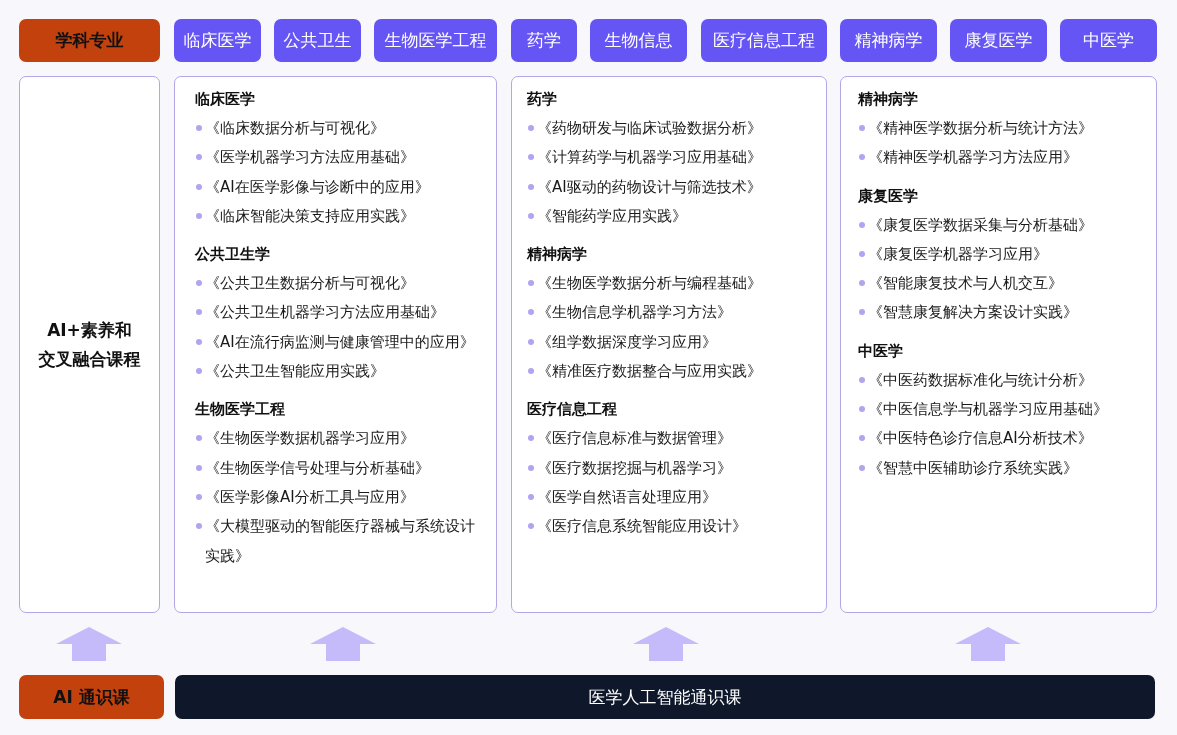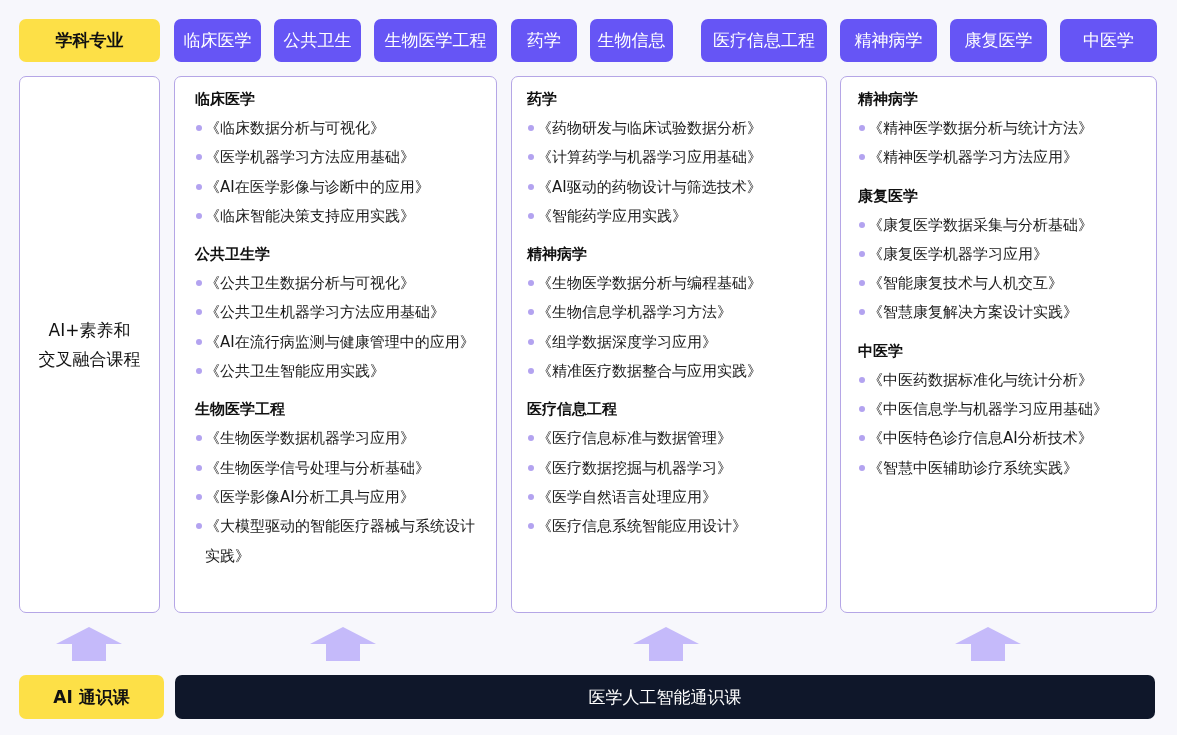--- a/index.html
+++ b/index.html
@@ -6,21 +6,21 @@
   html, body { width: 1177px; height: 735px; }
   body {
     background: #f7f7fc;
     font-family: "DejaVu Sans", "Liberation Sans", sans-serif;
     position: relative;
     overflow: hidden;
     color: #1a1a1a;
   }
   .abs { position: absolute; }
   .label-box {
-    background: #fde047;
+    background: #c2410c;
     border-radius: 7px;
     color: #111;
     font-weight: bold;
     font-size: 17px;
     display: flex; align-items: center; justify-content: center;
   }
   .tab {
     background: #6655f5;
     border-radius: 7px;
     color: #fff;
@@ -30,21 +30,21 @@
     cursor: pointer;
   }
   .card {
     background: #fff;
     border: 1.5px solid #b5a6e6;
     border-radius: 7px;
   }
   .side-card {
     display: flex; align-items: center; justify-content: center;
     text-align: center;
-    font-weight: normal;
+    font-weight: bold;
     font-size: 17px;
     line-height: 29px;
     color: #111;
   }
   .card-content { padding: 11px 0 0 20px; }
   .sec-title {
     font-weight: bold;
     font-size: 15px;
     line-height: 22px;
     color: #111;
@@ -77,21 +77,21 @@
 </style>
 </head>
 <body>
 
 <div class="abs label-box" style="left:19px; top:19px; width:141px; height:43px;">学科专业</div>
 
 <div class="abs tab" style="left:174px; top:19px; width:87px; height:43px;">临床医学</div>
 <div class="abs tab" style="left:274px; top:19px; width:87px; height:43px;">公共卫生</div>
 <div class="abs tab" style="left:374px; top:19px; width:123px; height:43px;">生物医学工程</div>
 <div class="abs tab" style="left:511px; top:19px; width:66px; height:43px;">药学</div>
-<div class="abs tab" style="left:590px; top:19px; width:83px; height:43px;">生物信息</div>
+<div class="abs tab" style="left:590px; top:19px; width:97px; height:43px;">生物信息</div>
 <div class="abs tab" style="left:701px; top:19px; width:126px; height:43px;">医疗信息工程</div>
 <div class="abs tab" style="left:840px; top:19px; width:97px; height:43px;">精神病学</div>
 <div class="abs tab" style="left:950px; top:19px; width:97px; height:43px;">康复医学</div>
 <div class="abs tab" style="left:1060px; top:19px; width:97px; height:43px;">中医学</div>
 
 <div class="abs card side-card" style="left:19px; top:76px; width:141px; height:537px;">
   <div>
     <div>AI+素养和</div>
     <div>交叉融合课程</div>
   </div>

